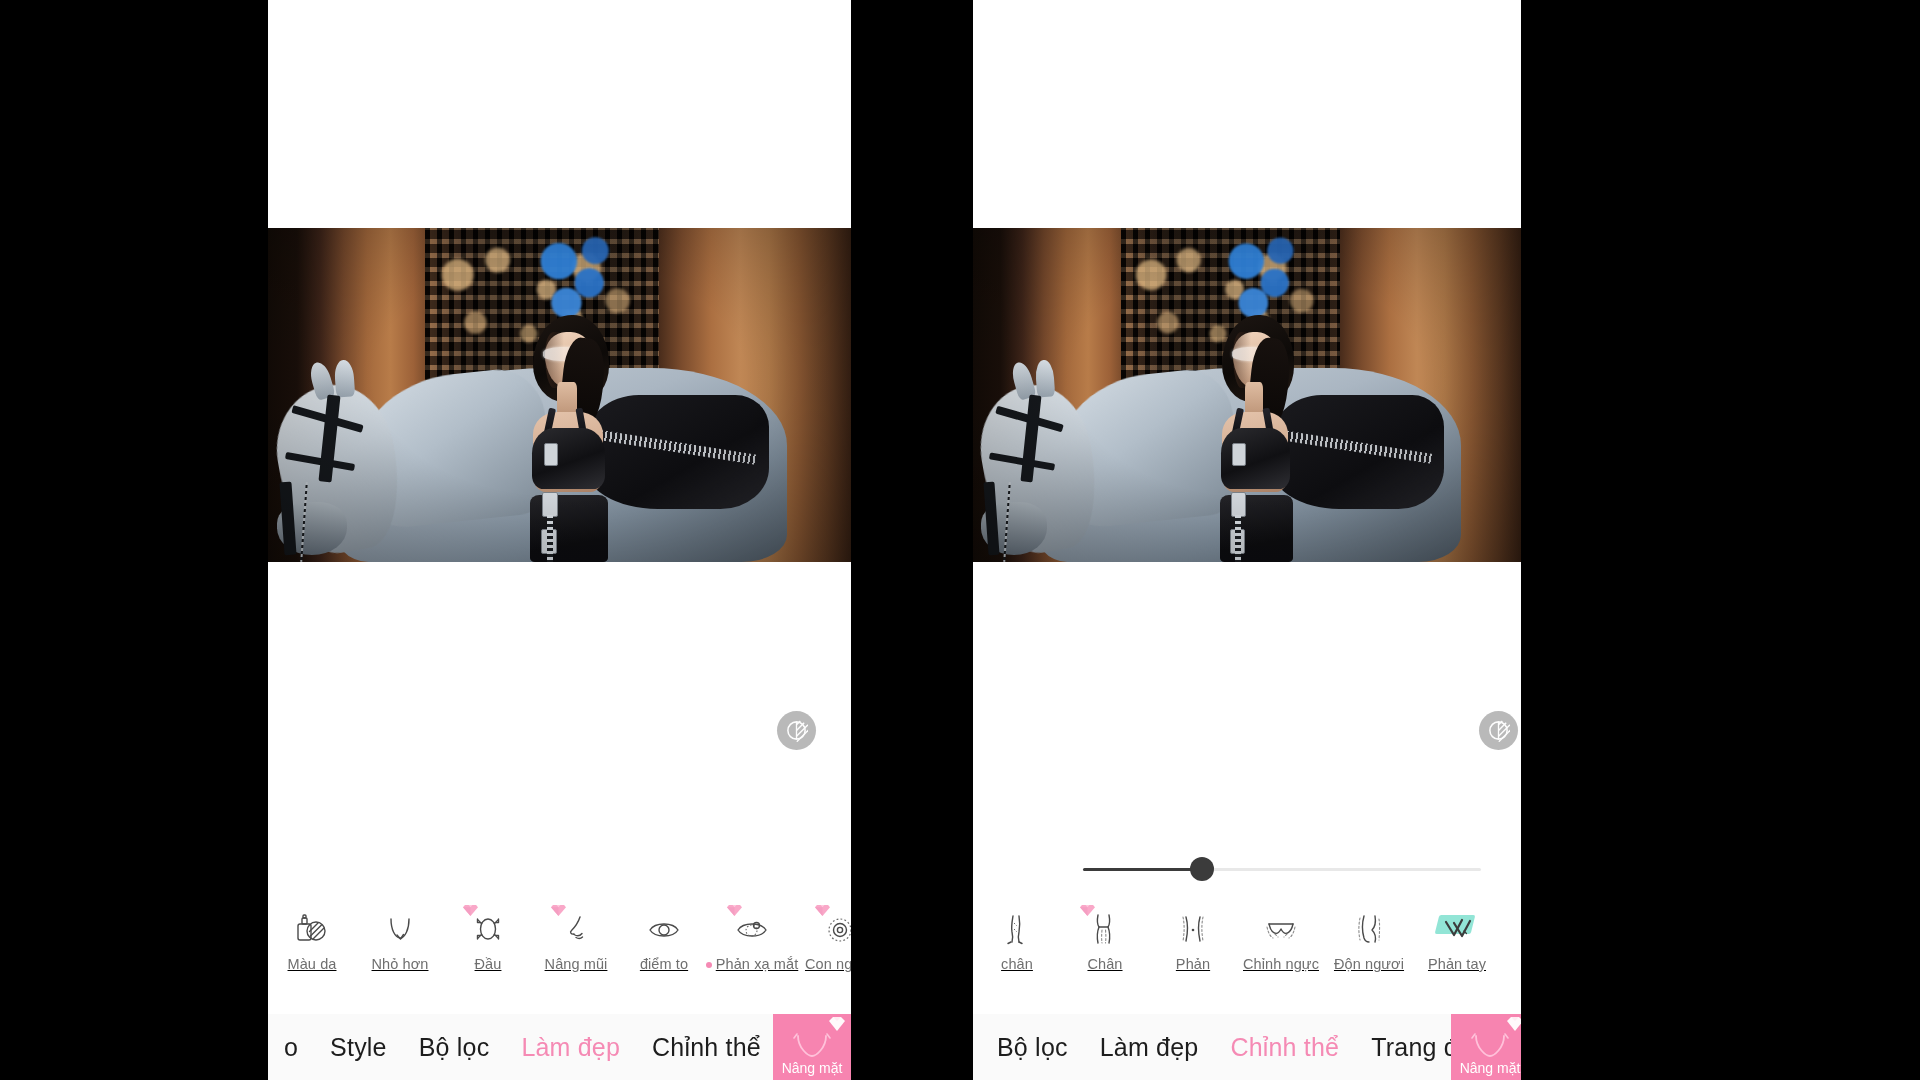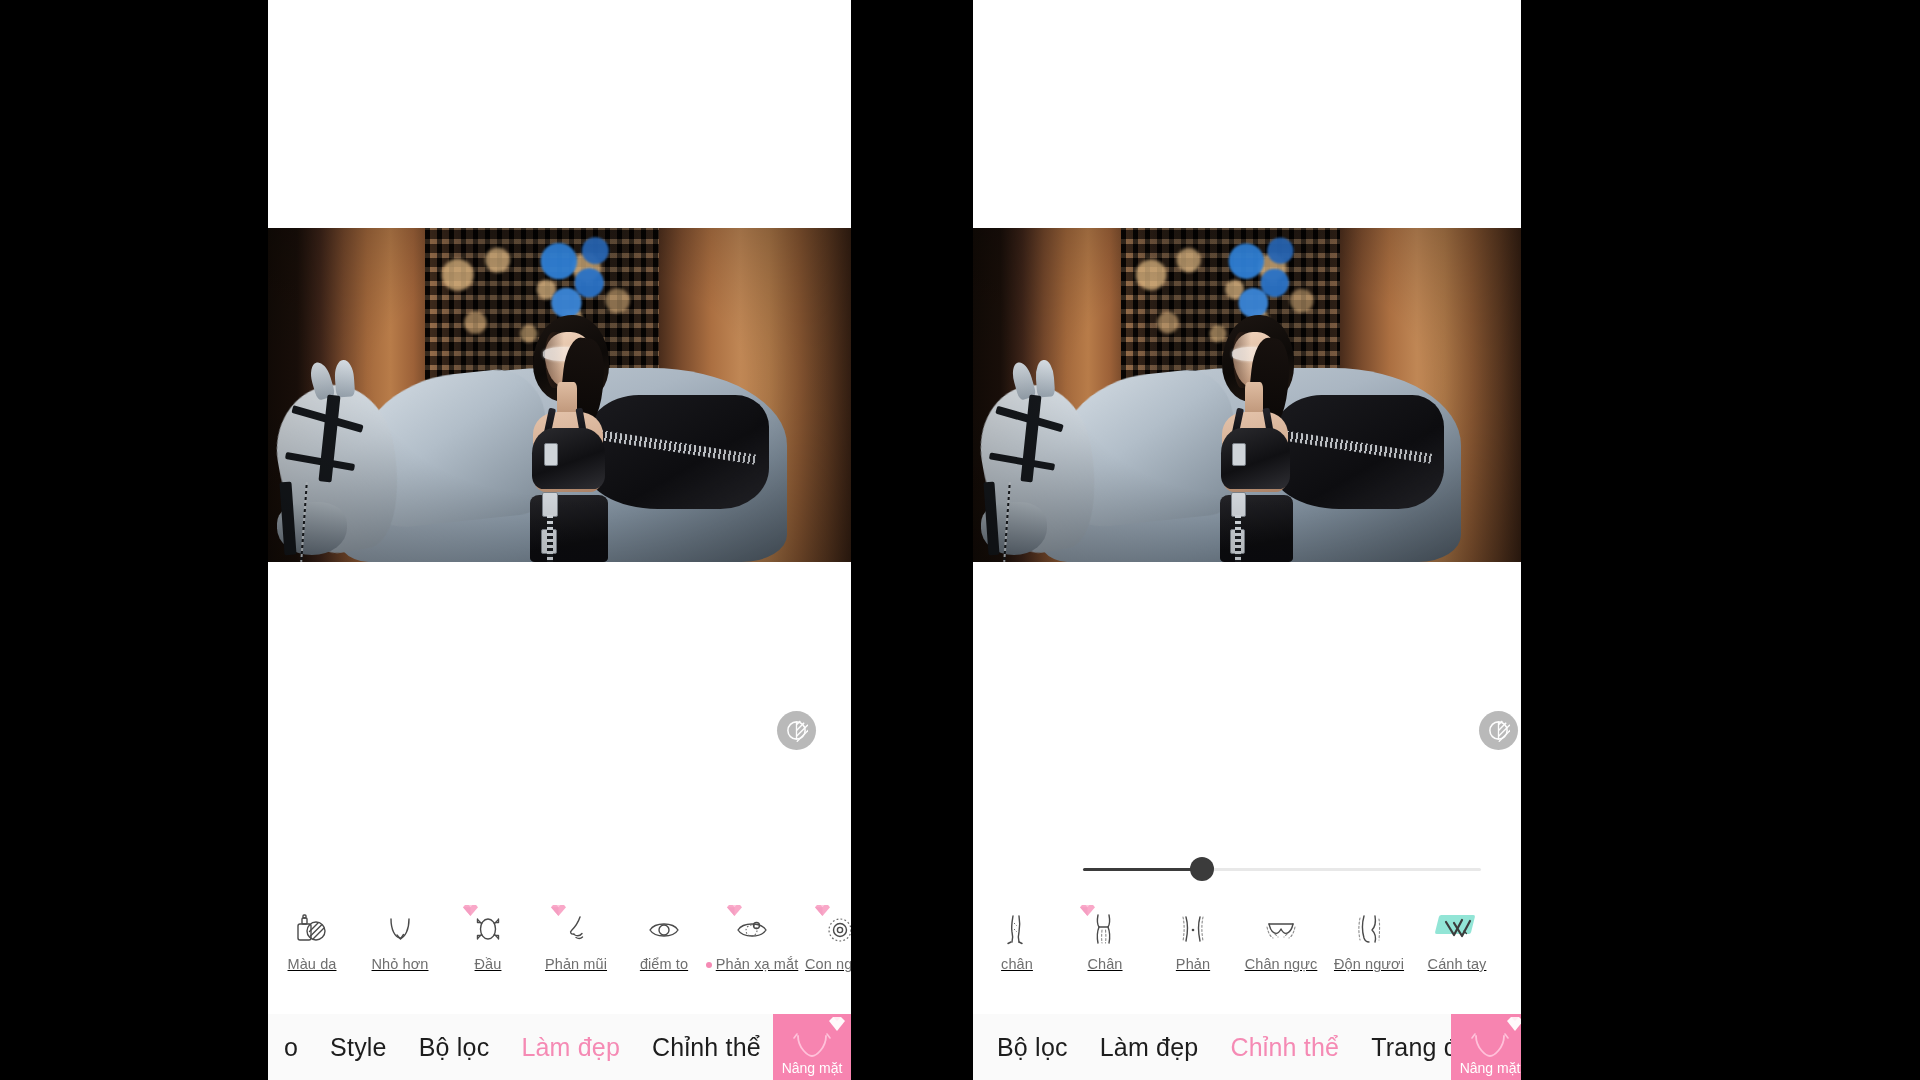--- a/index.html
+++ b/index.html
@@ -444,21 +444,21 @@
       <path d="M24 7 C22 13, 19 17, 15.5 20.5 C13.5 22.5, 15 24.5, 18 24" fill="none" stroke="#4a4a4a" stroke-width="1.4" stroke-linecap="round" stroke-linejoin="round"></path>
       <path d="M18 24.5 C21 26.5, 24 26, 26 23.5" fill="none" stroke="#4a4a4a" stroke-width="1.4" stroke-linecap="round" stroke-linejoin="round"></path>
       <path d="M20 27.5 C22.5 29, 25 28.5, 26.5 27" fill="none" stroke="#4a4a4a" stroke-width="1.4" stroke-linecap="round" stroke-linejoin="round"></path>
     </svg></span>
             <svg class="gem" viewBox="0 0 20 16">
     <polygon points="2,5.5 6,1 14,1 18,5.5 10,15" fill="#f9a8c8"></polygon>
     <polygon points="6,1 14,1 10,5.5" fill="#ffc9de"></polygon>
     <polygon points="2,5.5 10,5.5 10,15" fill="#f59ec2"></polygon>
   </svg>
           </div>
-          <div class="lbl">Phản mũi</div>
+          <div class="lbl">Nâng mũi</div>
         </div>
         <div class="tool">
           <div class="glyph">
             <span style="position:relative;z-index:1;display:block;line-height:0"><svg width="40" height="40" viewBox="0 0 40 40">
       <path d="M6 20 C11 12, 29 12, 34 20 C29 28, 11 28, 6 20 Z" fill="none" stroke="#4a4a4a" stroke-width="1.4" stroke-linecap="round" stroke-linejoin="round"></path>
       <circle cx="20" cy="20" r="5" fill="none" stroke="#4a4a4a" stroke-width="1.4" stroke-linecap="round" stroke-linejoin="round"></circle>
     </svg></span>
           </div>
           <div class="lbl">điểm to</div>
         </div>
@@ -628,21 +628,21 @@
         <div class="tool">
           <div class="glyph">
             <span style="position:relative;z-index:1;display:block;line-height:0"><svg width="40" height="40" viewBox="0 0 40 40">
       <path d="M8 14 C10 23, 16 27, 20 19 C24 27, 30 23, 32 14" fill="none" stroke="#4a4a4a" stroke-width="1.4" stroke-linecap="round" stroke-linejoin="round"></path>
       <path d="M8 14 L32 14" fill="none" stroke="#4a4a4a" stroke-width="1.4" stroke-linecap="round" stroke-linejoin="round"></path>
       <path d="M6 17 C7.5 24, 10 27, 12 28" fill="none" stroke="#8a8a8a" stroke-width="1.1" stroke-linecap="round" stroke-dasharray="2 2.2"></path>
       <path d="M34 17 C32.5 24, 30 27, 28 28" fill="none" stroke="#8a8a8a" stroke-width="1.1" stroke-linecap="round" stroke-dasharray="2 2.2"></path>
       <path d="M14 24 L17 27 M26 24 L23 27" fill="none" stroke="#8a8a8a" stroke-width="1.1" stroke-linecap="round" stroke-dasharray="2 2.2"></path>
     </svg></span>
           </div>
-          <div class="lbl">Chân ngực</div>
+          <div class="lbl">Chỉnh ngực</div>
         </div>
         <div class="tool">
           <div class="glyph">
             <span style="position:relative;z-index:1;display:block;line-height:0"><svg width="40" height="40" viewBox="0 0 40 40">
       <path d="M15 6 C13 13, 13 21, 15 28 C16 31, 18 32, 20 32" fill="none" stroke="#4a4a4a" stroke-width="1.4" stroke-linecap="round" stroke-linejoin="round"></path>
       <path d="M26 6 C27 12, 26 17, 23 20 C26 23, 27 28, 26 32" fill="none" stroke="#4a4a4a" stroke-width="1.4" stroke-linecap="round" stroke-linejoin="round"></path>
       <path d="M11 8 C9.5 15, 9.5 23, 11 30" fill="none" stroke="#8a8a8a" stroke-width="1.1" stroke-linecap="round" stroke-dasharray="2 2.2"></path>
       <path d="M30 9 C31 15, 30.5 22, 30 30" fill="none" stroke="#8a8a8a" stroke-width="1.1" stroke-linecap="round" stroke-dasharray="2 2.2"></path>
     </svg></span>
           </div>
@@ -650,21 +650,21 @@
         </div>
         <div class="tool">
           <div class="glyph">
             <span class="hl-teal"></span>
             <span style="position:relative;z-index:1;display:block;line-height:0"><svg width="40" height="40" viewBox="0 0 40 40">
       <path d="M9 12 L17 25 L25 10" fill="none" stroke="#3c3c3c" stroke-width="2.2" stroke-linecap="round" stroke-linejoin="round"></path>
       <path d="M17 13 L25 26 L33 11" fill="none" stroke="#3c3c3c" stroke-width="2.2" stroke-linecap="round" stroke-linejoin="round"></path>
       <path d="M27 21 l2.5 2.5" fill="none" stroke="#3c3c3c" stroke-width="1.2" stroke-linecap="round"></path>
     </svg></span>
           </div>
-          <div class="lbl">Cánh tay</div>
+          <div class="lbl">Phản tay</div>
         </div>
         <div class="tool">
           <div class="glyph">
             <span style="position:relative;z-index:1;display:block;line-height:0"><svg width="40" height="40" viewBox="0 0 40 40">
       <path d="M11 7 C11 14, 13 18, 13 27" fill="none" stroke="#4a4a4a" stroke-width="1.4" stroke-linecap="round" stroke-linejoin="round"></path>
       <path d="M11 7 C13.5 6, 15 7.5, 14.5 10" fill="none" stroke="#4a4a4a" stroke-width="1.4" stroke-linecap="round" stroke-linejoin="round"></path>
       <path d="M29 7 C29 14, 27 18, 27 27" fill="none" stroke="#4a4a4a" stroke-width="1.4" stroke-linecap="round" stroke-linejoin="round"></path>
       <path d="M29 7 C26.5 6, 25 7.5, 25.5 10" fill="none" stroke="#4a4a4a" stroke-width="1.4" stroke-linecap="round" stroke-linejoin="round"></path>
     </svg></span>
           </div>

